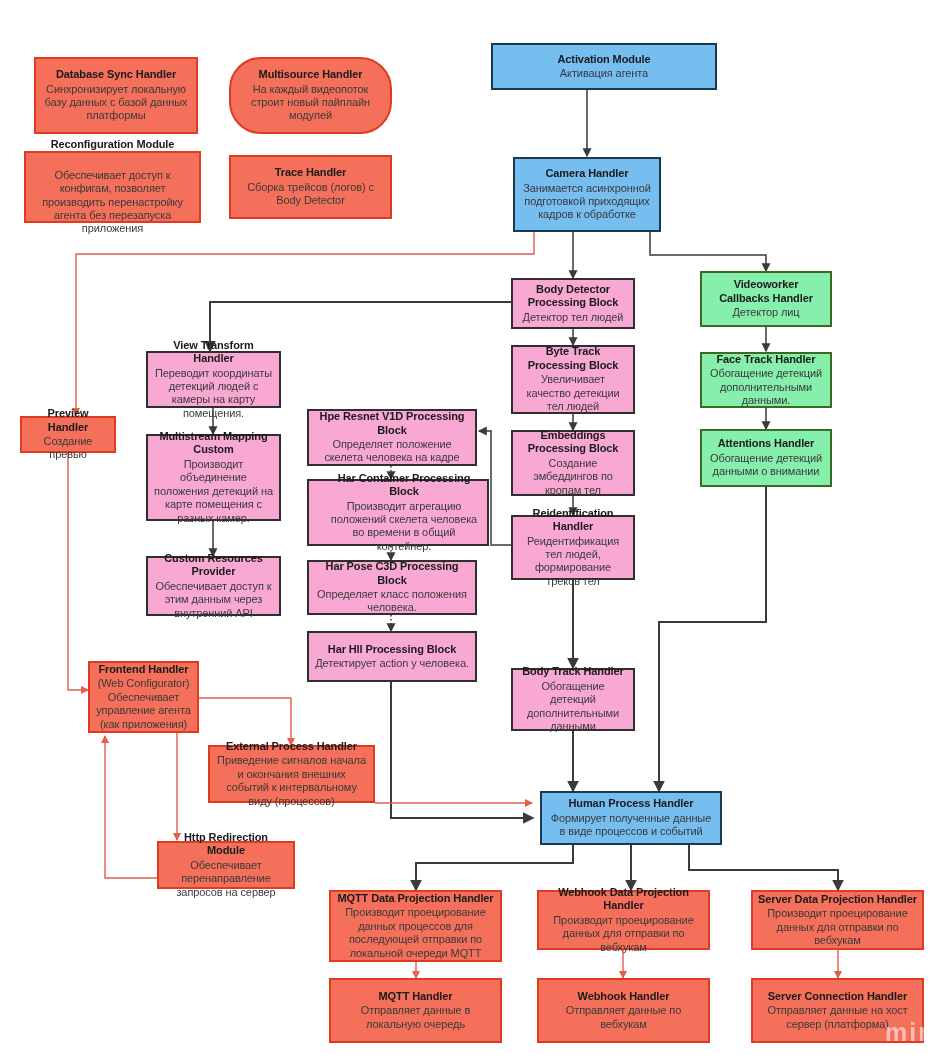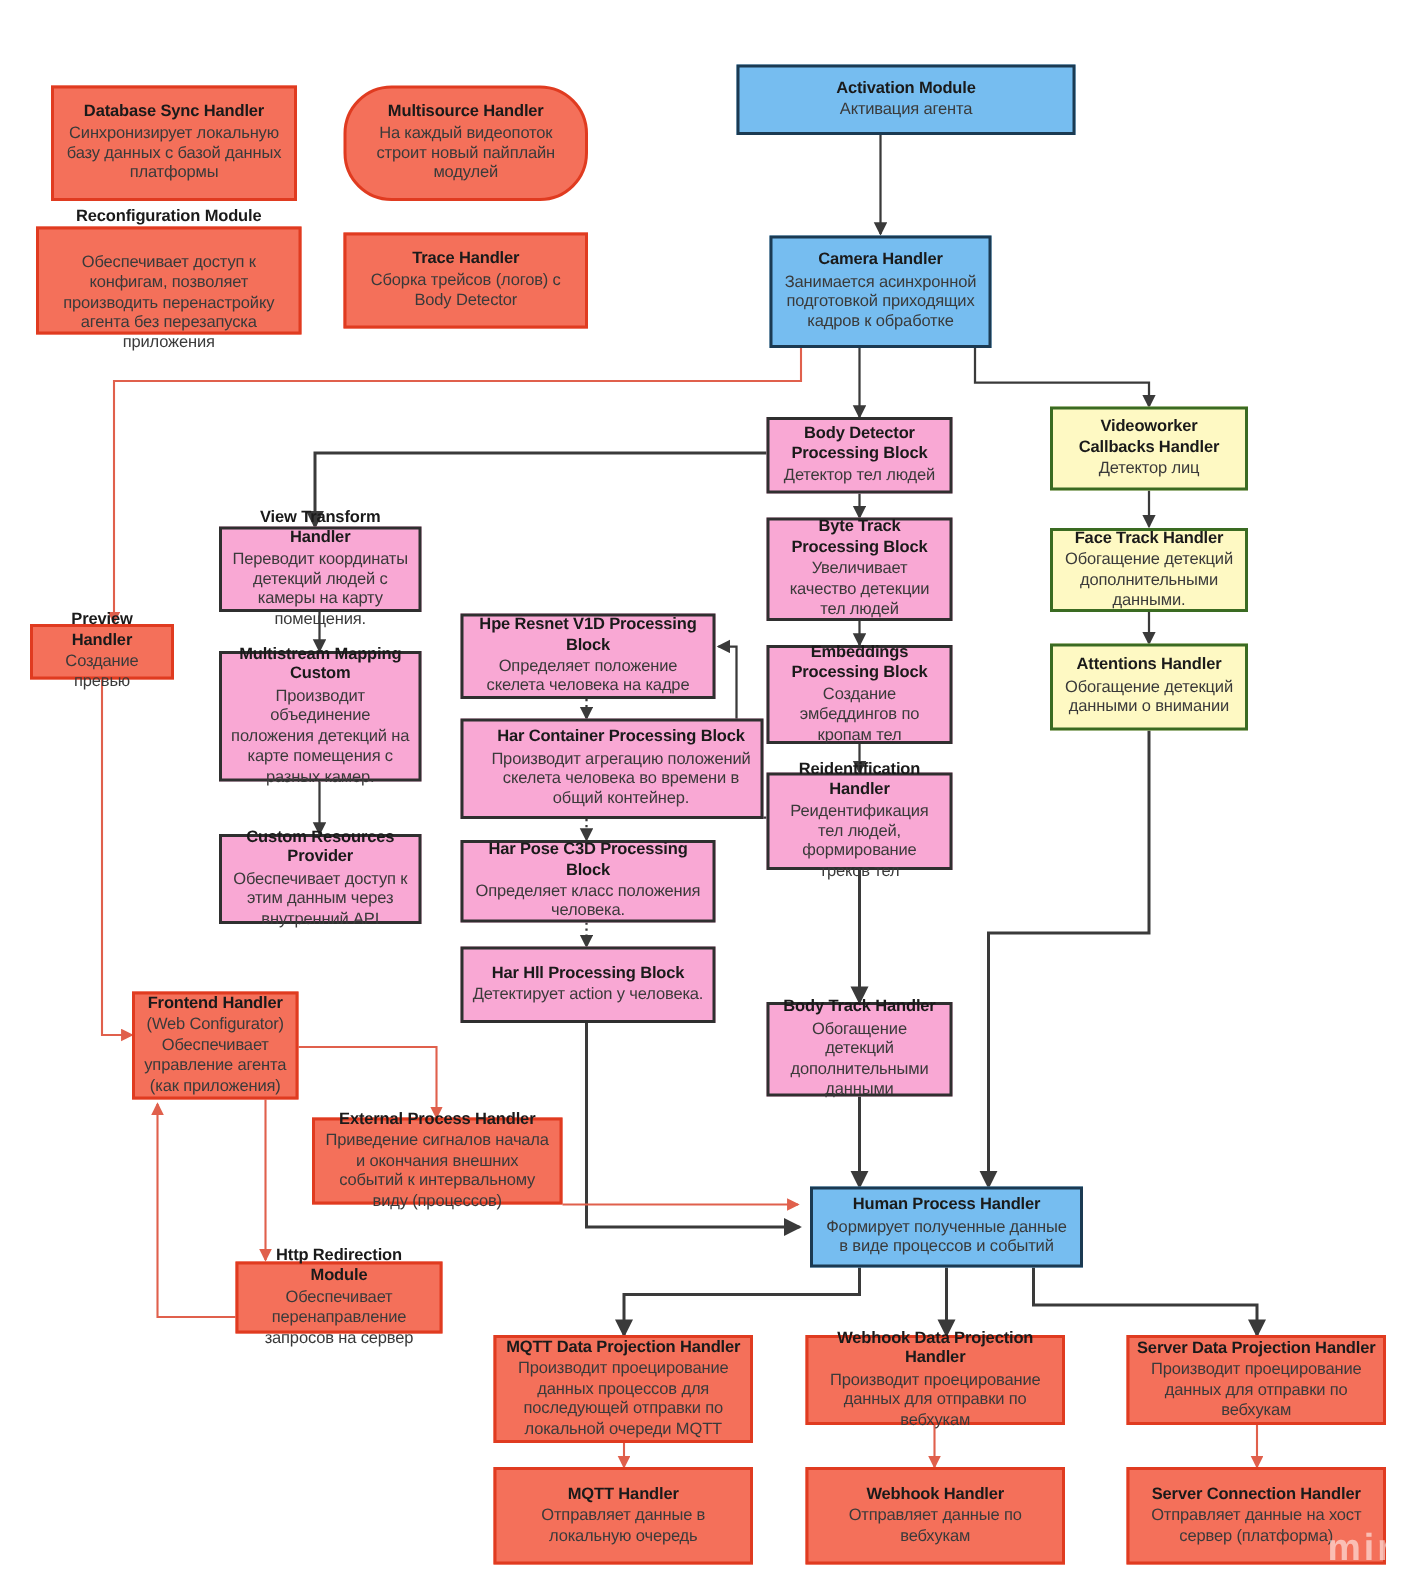--- a/index.html
+++ b/index.html
@@ -48,21 +48,21 @@
   .node .dsc {
     font-weight: normal;
     font-size: 11px;
     letter-spacing: -0.1px;
     color: #3a3a3a;
   }
   
   .c-red    { background: #f4705a; border-color: #e03b20; }
   .c-blue   { background: #76bdf0; border-color: #1b3a52; }
   .c-yellow { background: #f9a8d4; border-color: #2f2f2f; }
-  .c-green  { background: #fef9c3; border-color: #3a6b22; }
+  .c-green  { background: #86efac; border-color: #3a6b22; }
 
   .watermark {
     position: absolute;
     font-family: "Liberation Sans", sans-serif;
     font-size: 25px;
     font-weight: bold;
     letter-spacing: 2px;
     color: rgba(255,255,255,0.55);
     z-index: 3;
     user-select: none;
@@ -220,21 +220,21 @@
   <div class="node c-green" style="left:700px; top:429px; width:132px; height:58px;">
     <div class="ttl">Attentions Handler</div>
     <div class="dsc">Обогащение детекций данными о внимании</div>
   </div>
 
   <div class="node c-yellow" style="left:146px; top:434px; width:135px; height:87px;">
     <div class="ttl">Multistream Mapping Custom</div>
     <div class="dsc">Производит объединение положения детекций на карте помещения с разных камер.</div>
   </div>
 
-  <div class="node c-yellow" style="left:307px; top:479px; width:202px; height:67px;padding-left:17px;">
+  <div class="node c-yellow" style="left:307px; top:479px; width:182px; height:67px;padding-left:17px;">
     <div class="ttl">Har Container Processing Block</div>
     <div class="dsc">Производит агрегацию положений скелета человека во времени в общий контейнер.</div>
   </div>
 
   <div class="node c-yellow" style="left:511px; top:515px; width:124px; height:65px;">
     <div class="ttl">Reidentification Handler</div>
     <div class="dsc">Реидентификация тел людей, формирование треков тел</div>
   </div>
 
   <div class="node c-red" style="left:20px;  top:416px; width:96px;  height:37px;">

